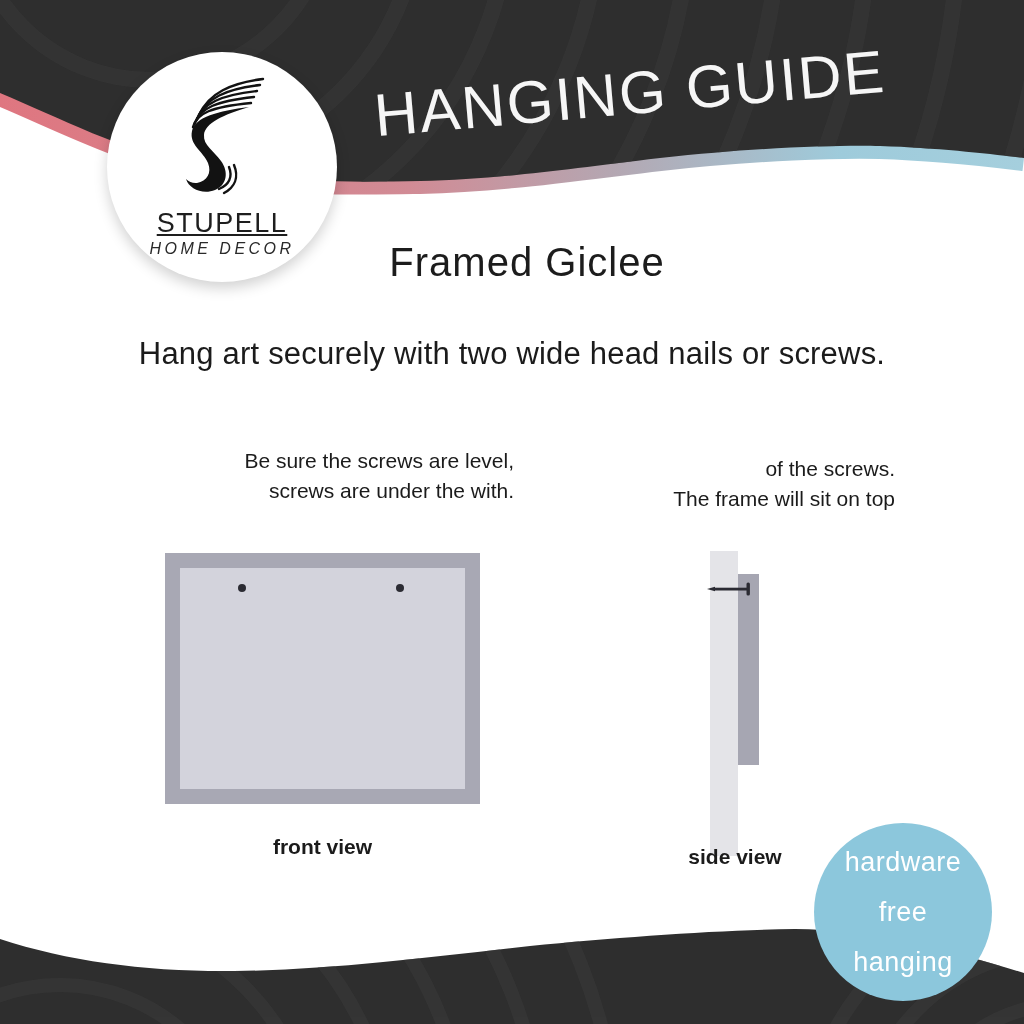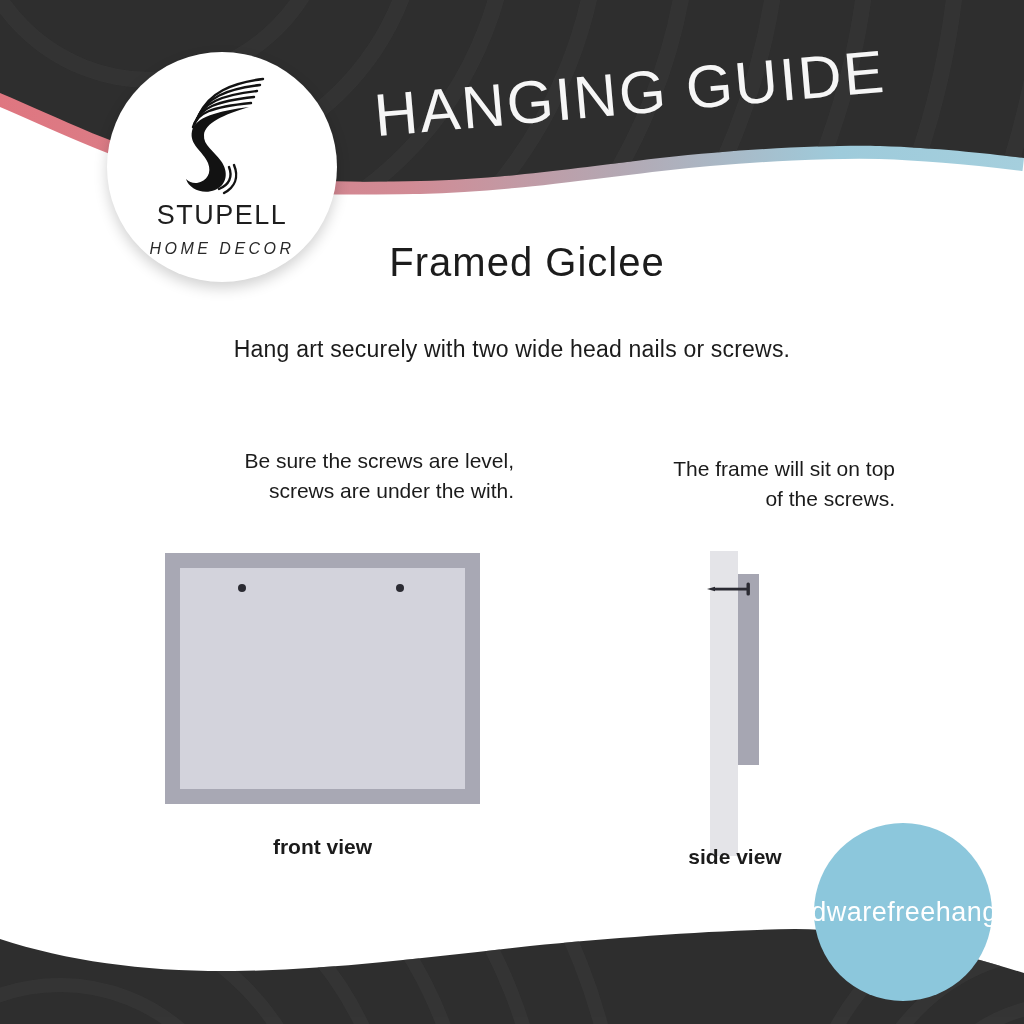--- a/index.html
+++ b/index.html
@@ -19,36 +19,36 @@
     letter-spacing:2px;color:#f6f6f6;
     transform:rotate(-5deg);
   }
   #logo-circle{
     position:absolute;left:107px;top:52px;width:230px;height:230px;z-index:3;
     background:#ffffff;border-radius:50%;
     box-shadow:0 6px 14px rgba(0,0,0,0.18);
   }
   #logo-mark{position:absolute;left:56px;top:18px;}
   #logo-brand{
-    position:absolute;left:0;top:148px;width:100%;text-align:center;
-    font-size:27px;letter-spacing:1.5px;font-weight:500;color:#1e1e1e;
+    position:absolute;left:0;top:156px;width:100%;text-align:center;
+    font-size:27px;letter-spacing:1.5px;font-weight:500;color:#1e1e1e;text-decoration:underline;
   }
   #logo-tagline{
     position:absolute;left:0;top:188px;width:100%;text-align:center;
     font-size:16px;letter-spacing:3.5px;color:#2a2a2a;font-style:italic;
   }
   #product-type{
     position:absolute;left:15px;top:240px;width:1024px;text-align:center;z-index:2;
     font-size:40px;letter-spacing:1px;color:#1c1c1c;
   }
 
   
   #instruction{
     position:absolute;left:0;top:336px;width:1024px;text-align:center;
-    font-size:23px;font-weight:500;letter-spacing:0.2px;
+    font-size:31px;font-weight:500;letter-spacing:0.2px;
   }
 
   
   .caption{font-size:21px;font-weight:500;line-height:29.5px;text-align:right;}
   #caption-front{left:130px;top:446px;width:384px;}
   #caption-side{left:575px;top:454px;width:320px;}
 
   
   #frame-front{
     left:165px;top:553px;width:315px;height:251px;
@@ -77,21 +77,21 @@
     left:738px;top:574px;width:21px;height:191px;
     background:var(--side-back,#a6a6b2);
   }
   #side-nail{left:706px;top:580px;z-index:4;}
 
   
   #footer-wave{position:absolute;left:0;top:884px;z-index:5;}
   #badge-circle{
     position:absolute;left:814px;top:823px;width:178px;height:178px;z-index:6;
     border-radius:50%;background:var(--badge-blue,#8cc7dc);
-    display:flex;flex-direction:row;align-items:center;justify-content:center;
+    display:flex;flex-direction:column;align-items:center;justify-content:center;gap:16px;
   }
   .badge-line{
     color:#ffffff;font-size:27px;line-height:34px;font-weight:500;
     letter-spacing:0.5px;text-align:center;
   }
 </style>
 </head>
 <body>
 
 <svg id="header-wave" width="1024" height="230" viewBox="0 0 1024 230">
@@ -153,22 +153,22 @@
 </div>
 
 <div id="frame-front" class="abs">
   <div id="frame-front-inner" class="abs"></div>
 </div>
 <div id="screw-left" class="abs screw-dot"></div>
 <div id="screw-right" class="abs screw-dot"></div>
 <div id="front-label" class="abs view-label">front view</div>
 
 <div id="caption-side" class="abs caption">
+  <div>of the screws.</div>
   <div>The frame will sit on top</div>
-  <div>of the screws.</div>
 </div>
 
 <div id="side-wall" class="abs"></div>
 <div id="side-frame" class="abs"></div>
 <svg id="side-nail" class="abs" width="48" height="18" viewBox="0 0 48 18">
   <polygon points="1,9 9,6.7 9,11.3" fill="#2b2b33"></polygon>
   <rect x="8" y="7.7" width="34" height="2.8" fill="#2b2b33"></rect>
   <rect x="40.5" y="2.5" width="3.4" height="13" rx="1.5" fill="#2b2b33"></rect>
 </svg>
 <div id="side-label" class="abs view-label">side view</div>

